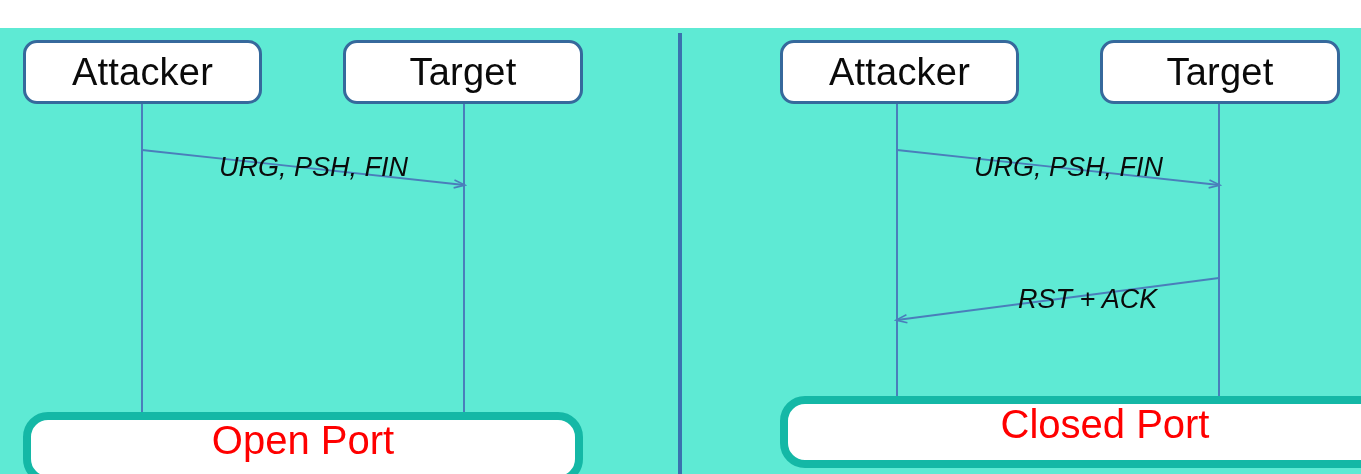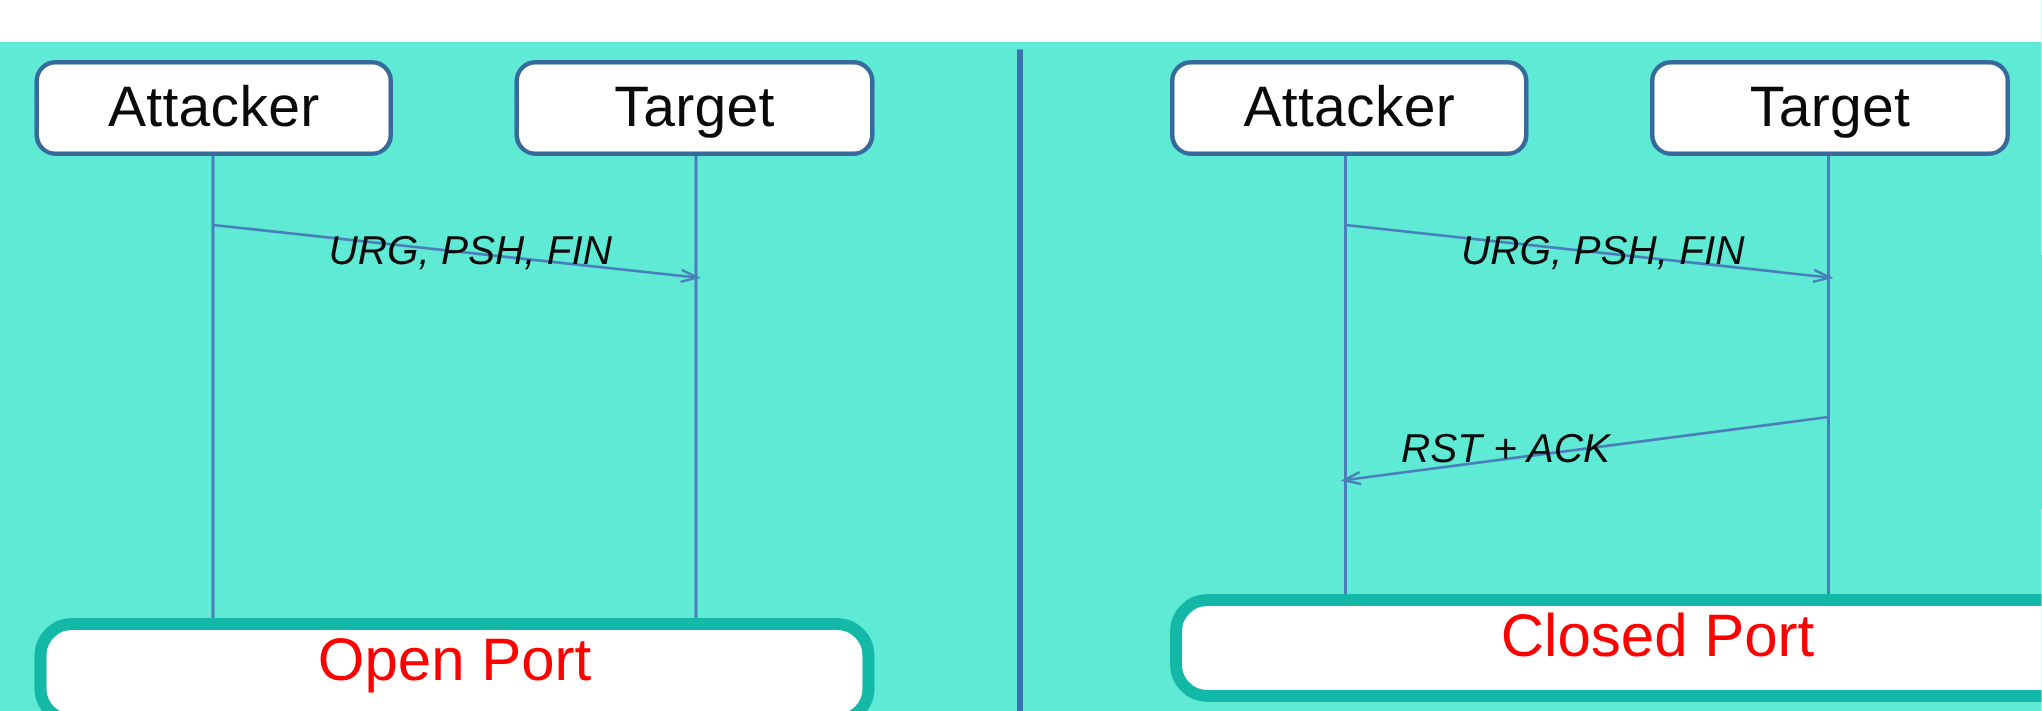--- a/index.html
+++ b/index.html
@@ -117,19 +117,19 @@
       <div class="verdict-box" style="left: 23px; top: 384px; width: 560px; height: 72px;">
         <span class="verdict-label" style="color: rgb(255, 0, 0);">Open Port</span>
       </div>
       <div class="node-box" style="left: 780px; top: 12px; width: 239px; height: 64px;">
         <span class="node-label">Attacker</span>
       </div>
       <div class="node-box" style="left: 1100px; top: 12px; width: 240px; height: 64px;">
         <span class="node-label">Target</span>
       </div>
       <div class="msg-label" style="left: 974px; top: 126px;">URG, PSH, FIN</div>
-      <div class="msg-label" style="left: 934px; top: 258px;">RST + ACK</div>
+      <div class="msg-label" style="left: 1018px; top: 258px;">RST + ACK</div>
       <div class="verdict-box" style="left: 780px; top: 368px; width: 650px; height: 72px;">
         <span class="verdict-label" style="color: rgb(255, 0, 0);">Closed Port</span>
       </div>
     </div>
 
 </div>
 
 </body></html>

